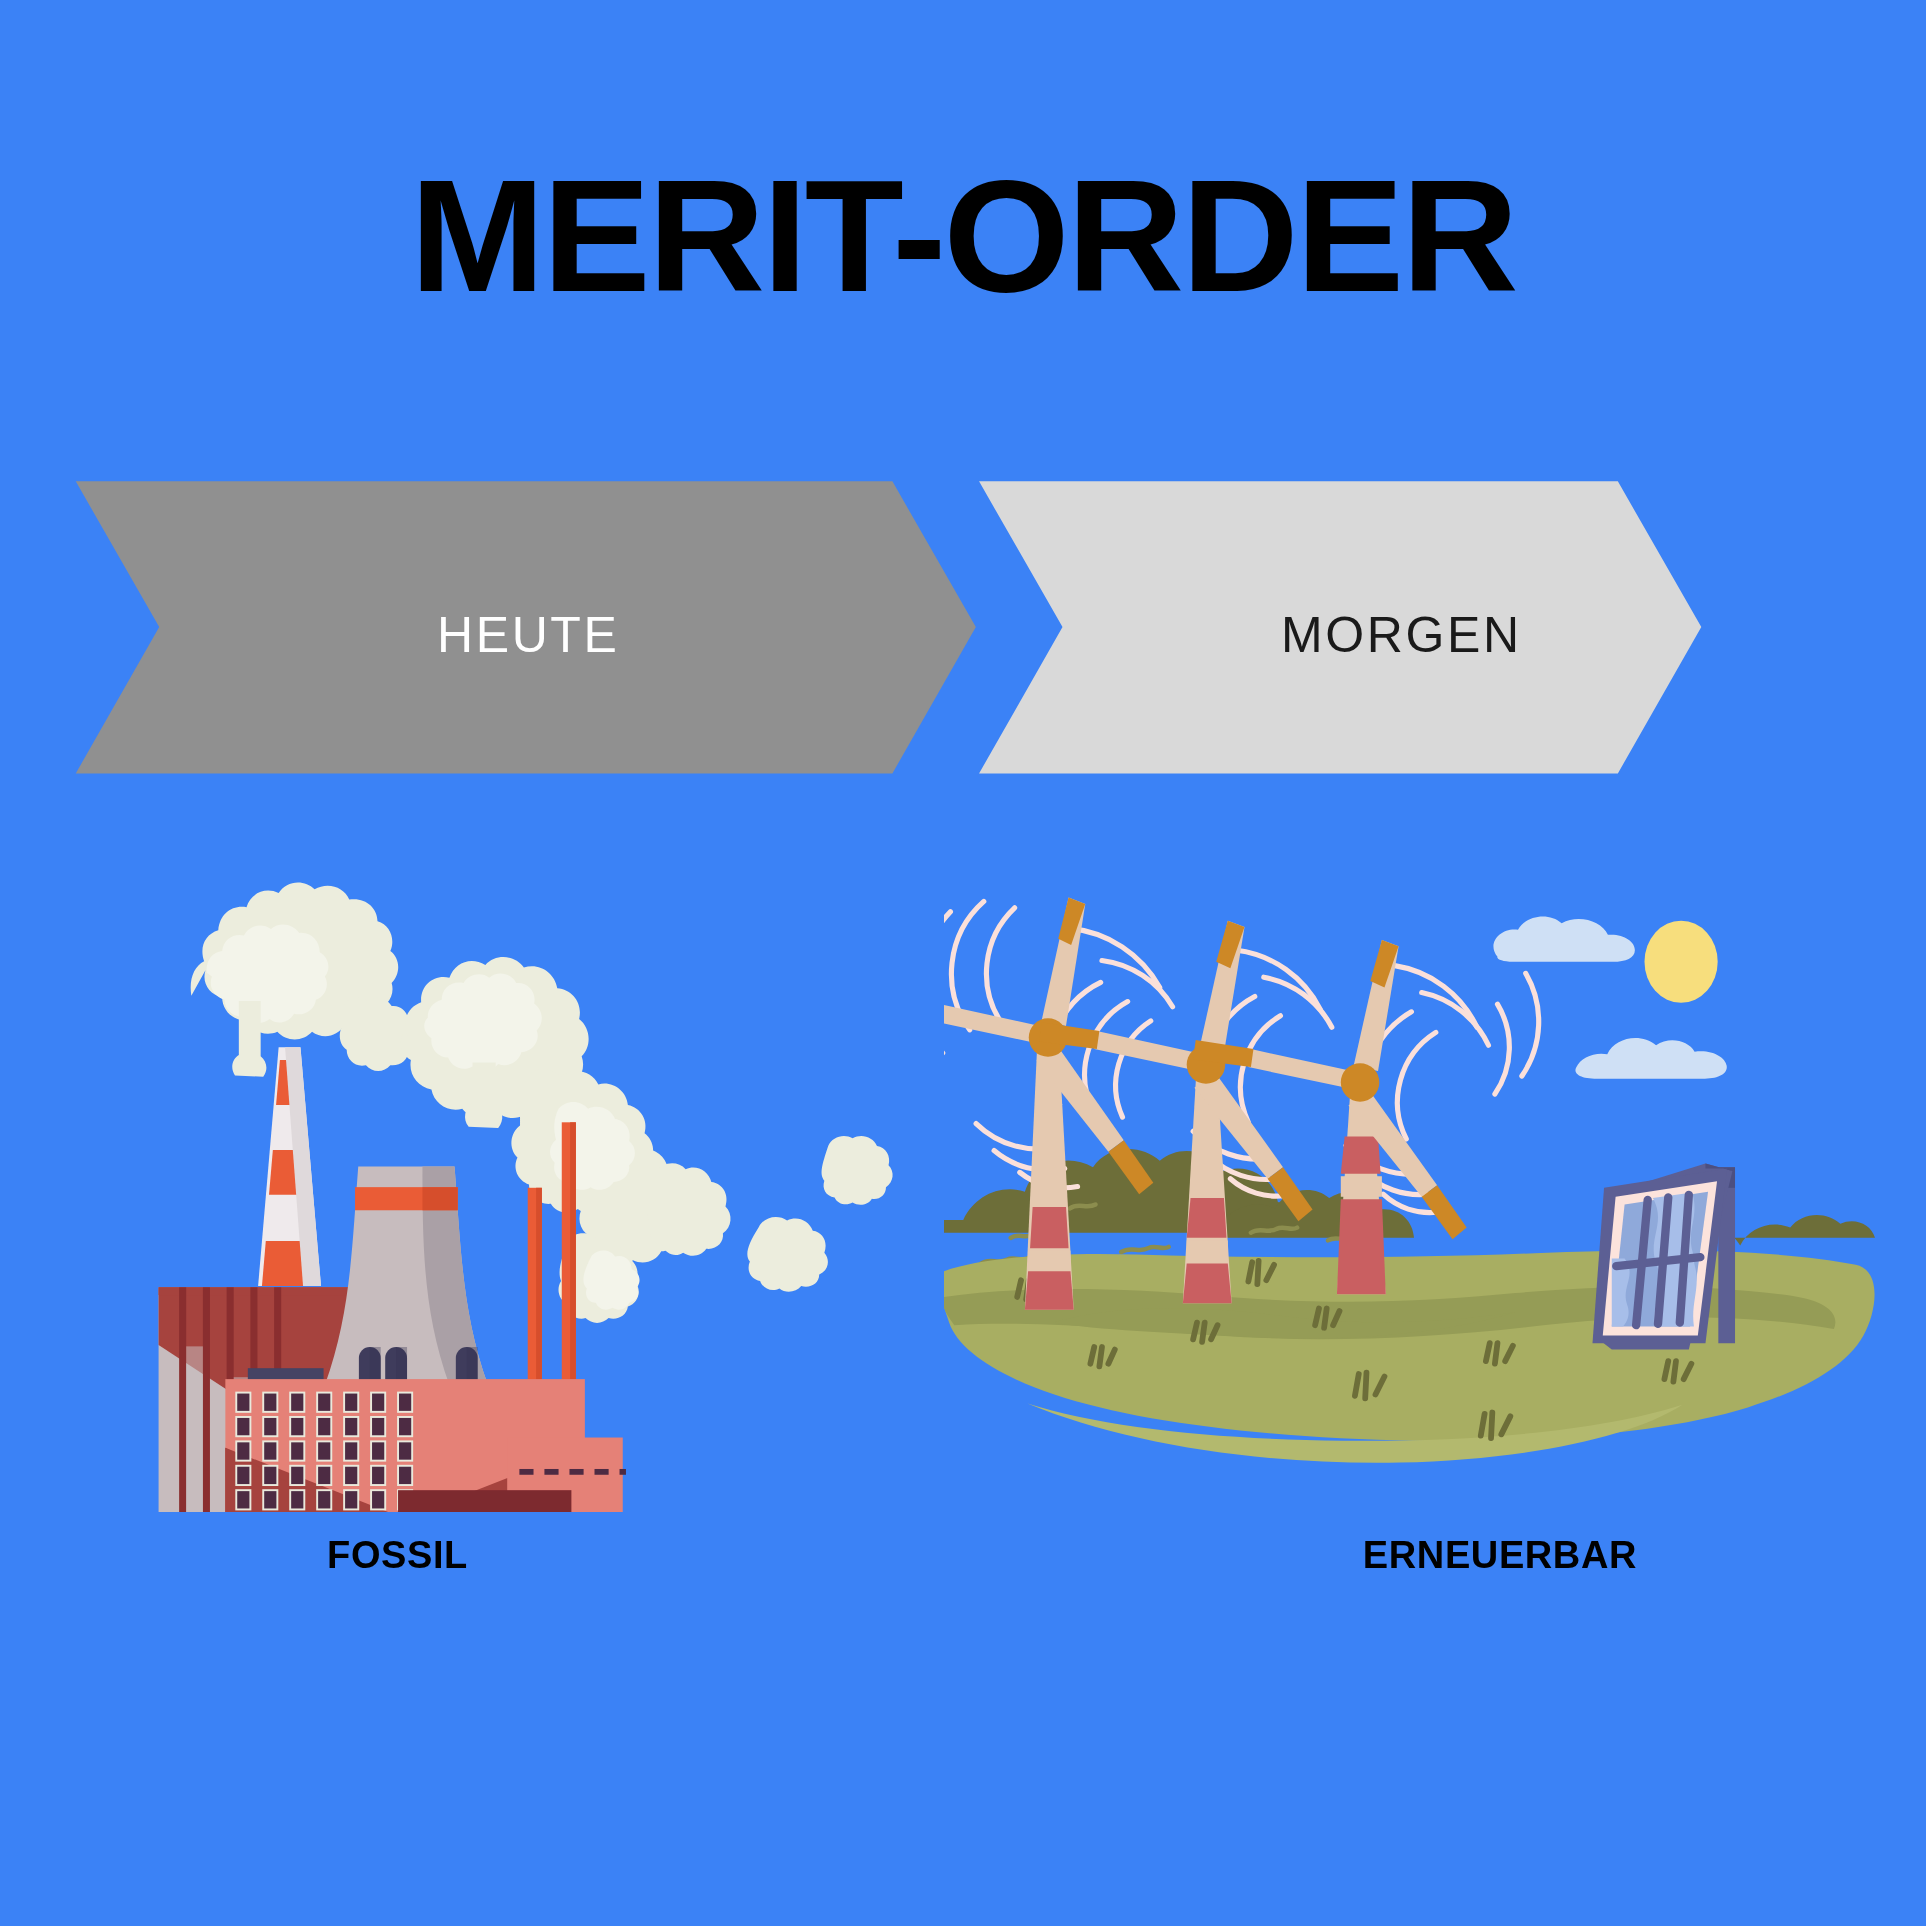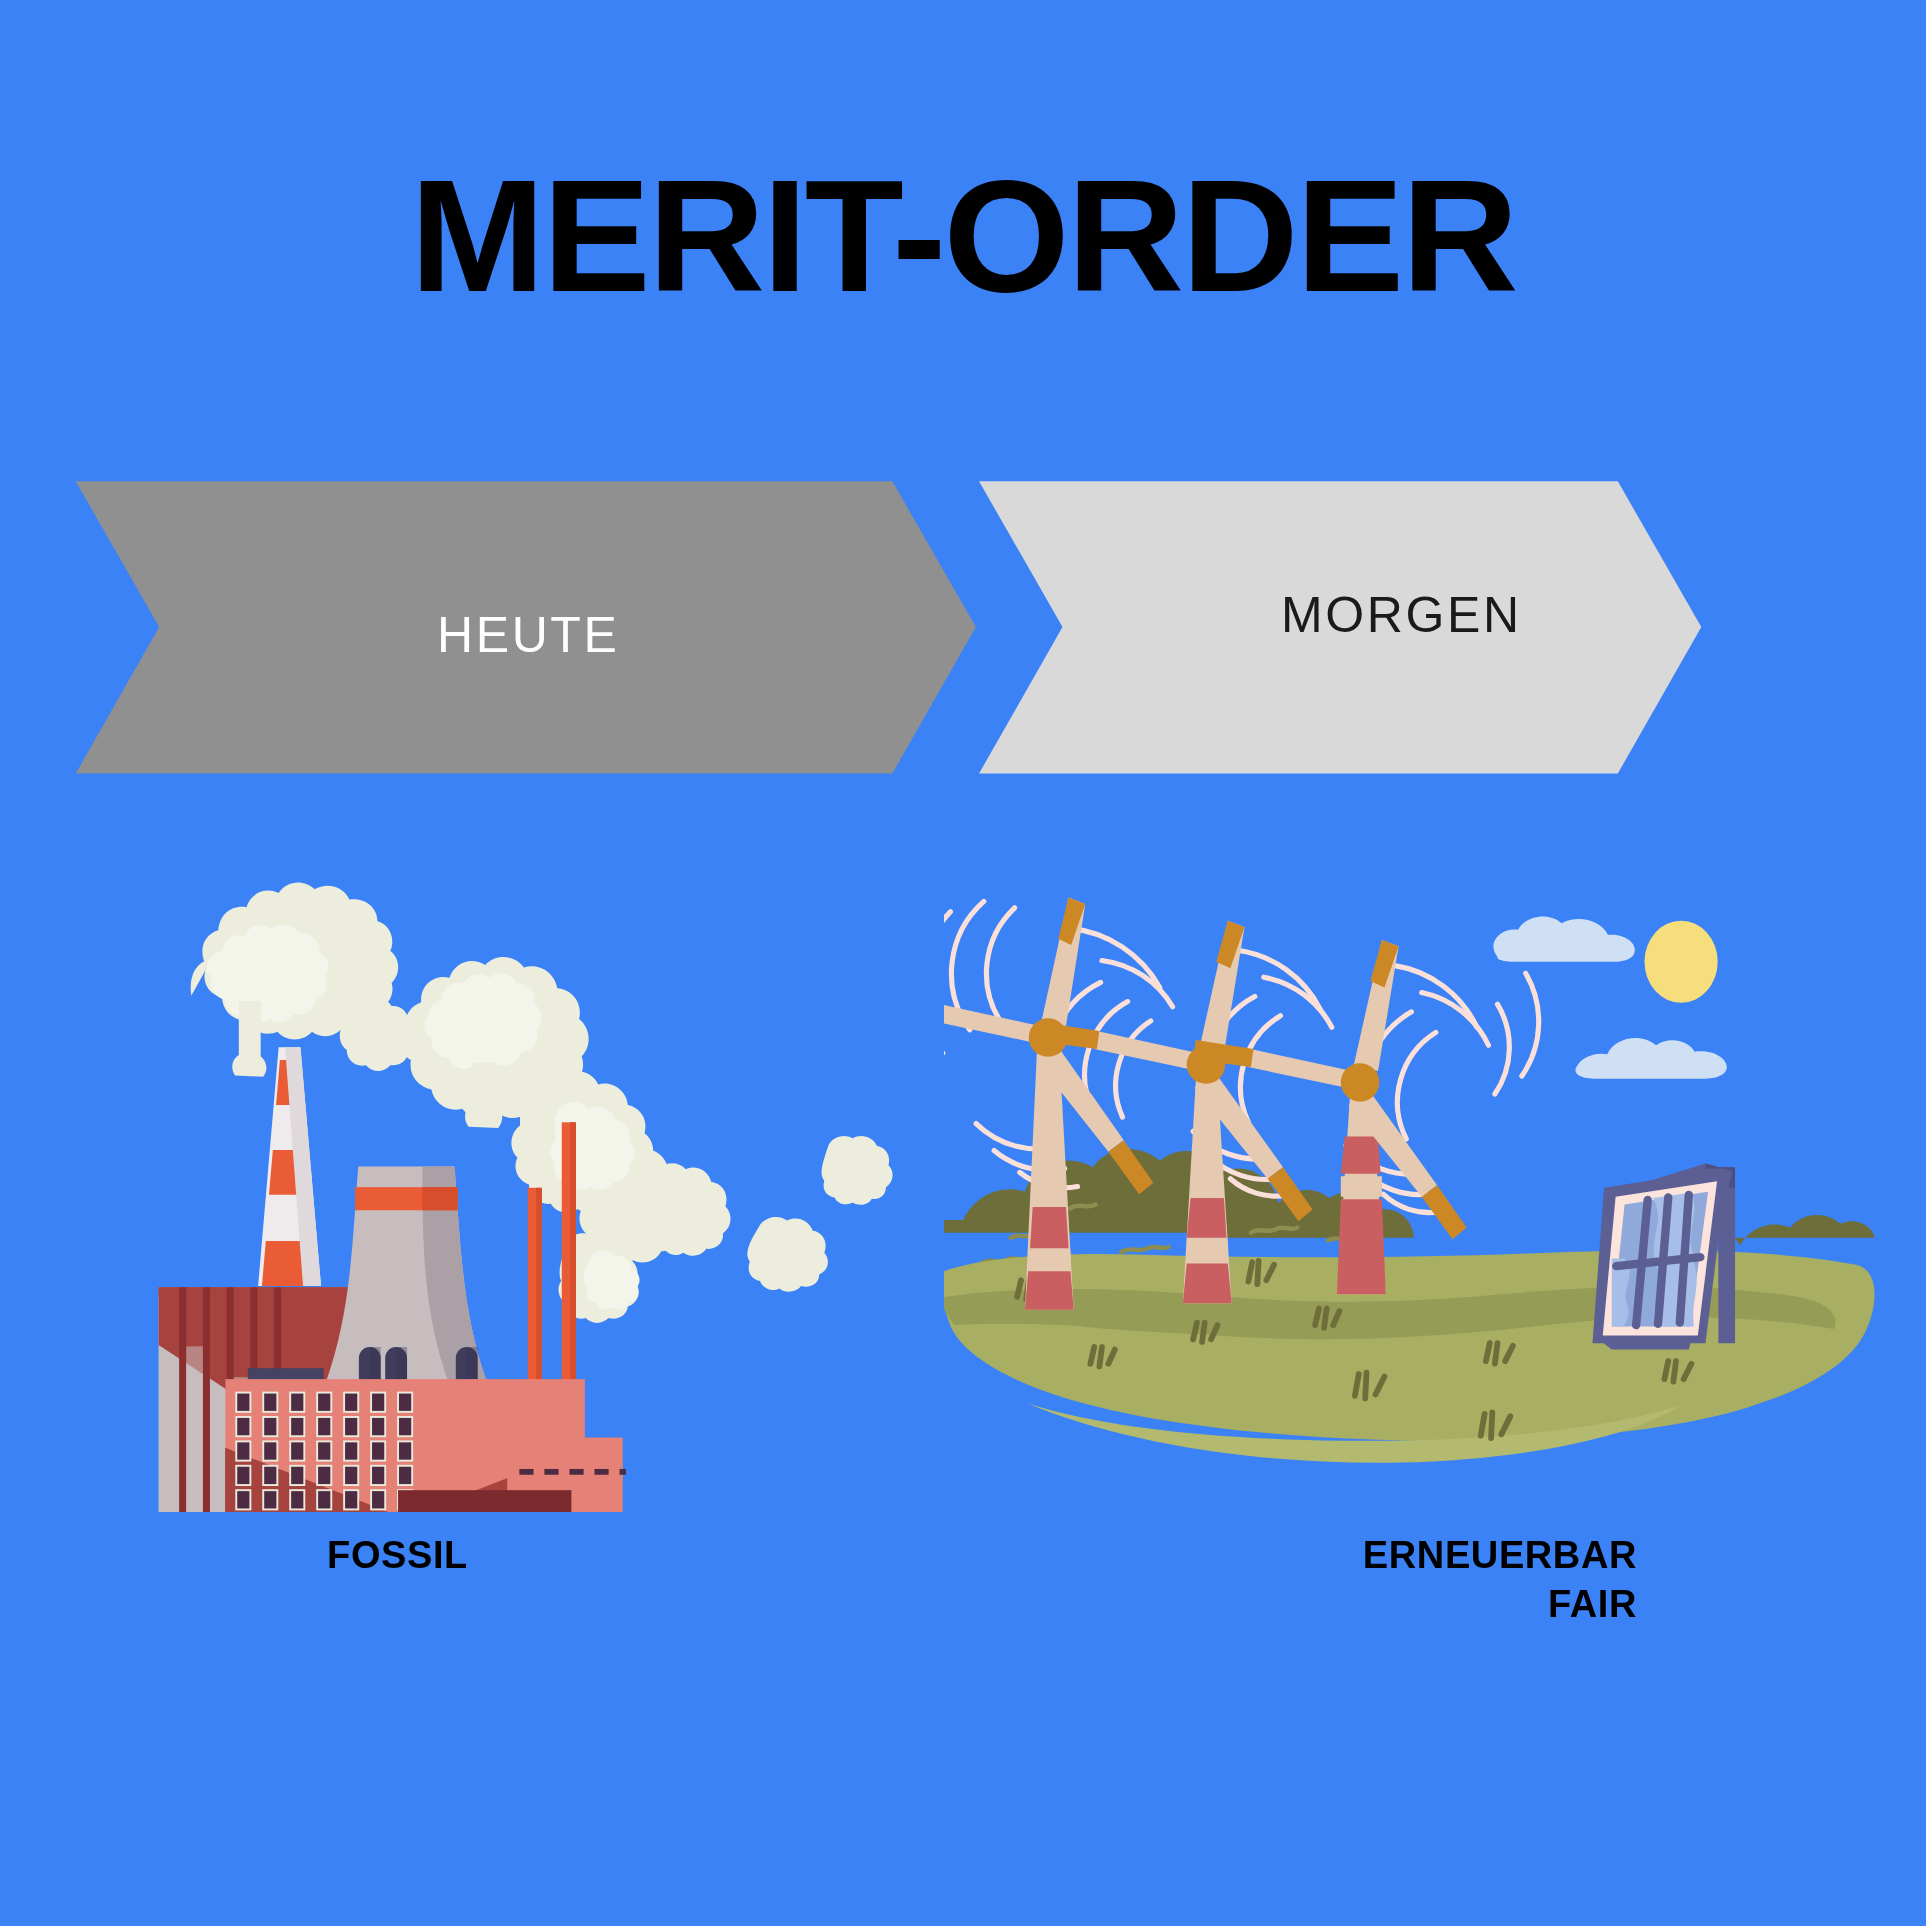--- a/index.html
+++ b/index.html
@@ -66,21 +66,21 @@
     line-height: 1;
     white-space: nowrap;
   }
   .chev-label.heute {
     left: 437px;
     top: 610px;
     color: #ffffff;
   }
   .chev-label.morgen {
     left: 1281px;
-    top: 590px;
+    top: 610px;
     color: #1a1a1a;
   }
 
   
   .illus {
     position: absolute;
     display: block;
   }
   #illus-fossil {
     left: 109px;
@@ -510,17 +510,16 @@
       </g>
     </g>
   </svg>
 
   <div id="caption-fossil" class="caption">
     <span>FOSSIL</span>
   </div>
 
   <div id="caption-renew" class="caption">
     <span>ERNEUERBAR</span>
-    <span class="l2">FAIR</span>
   </div>
 
 </div>
 
 
 </body></html>

